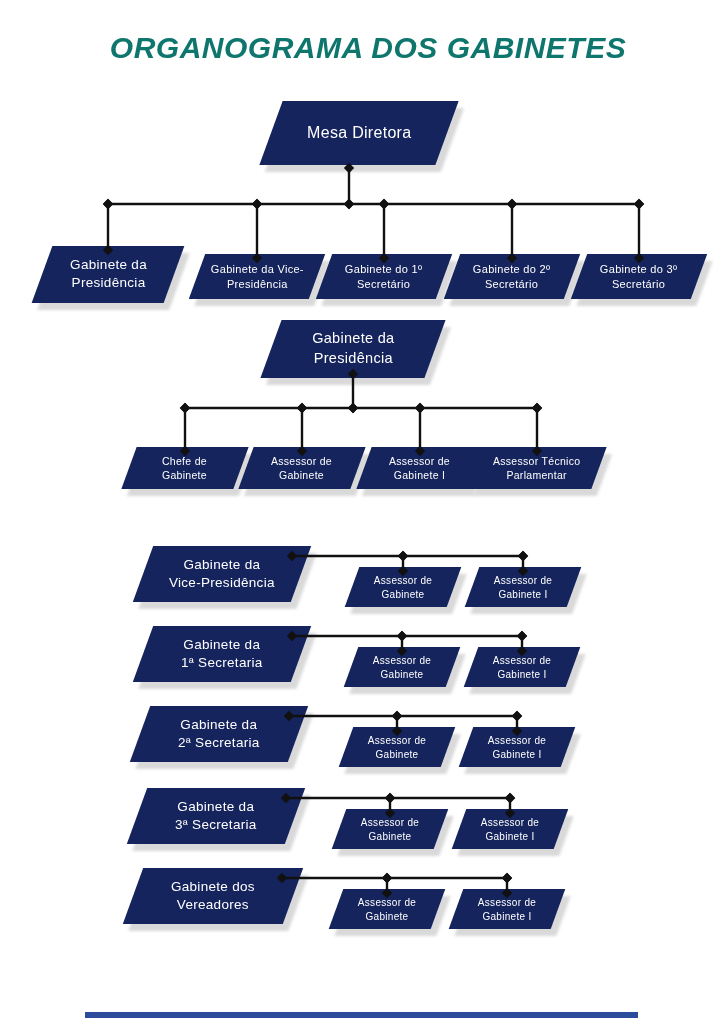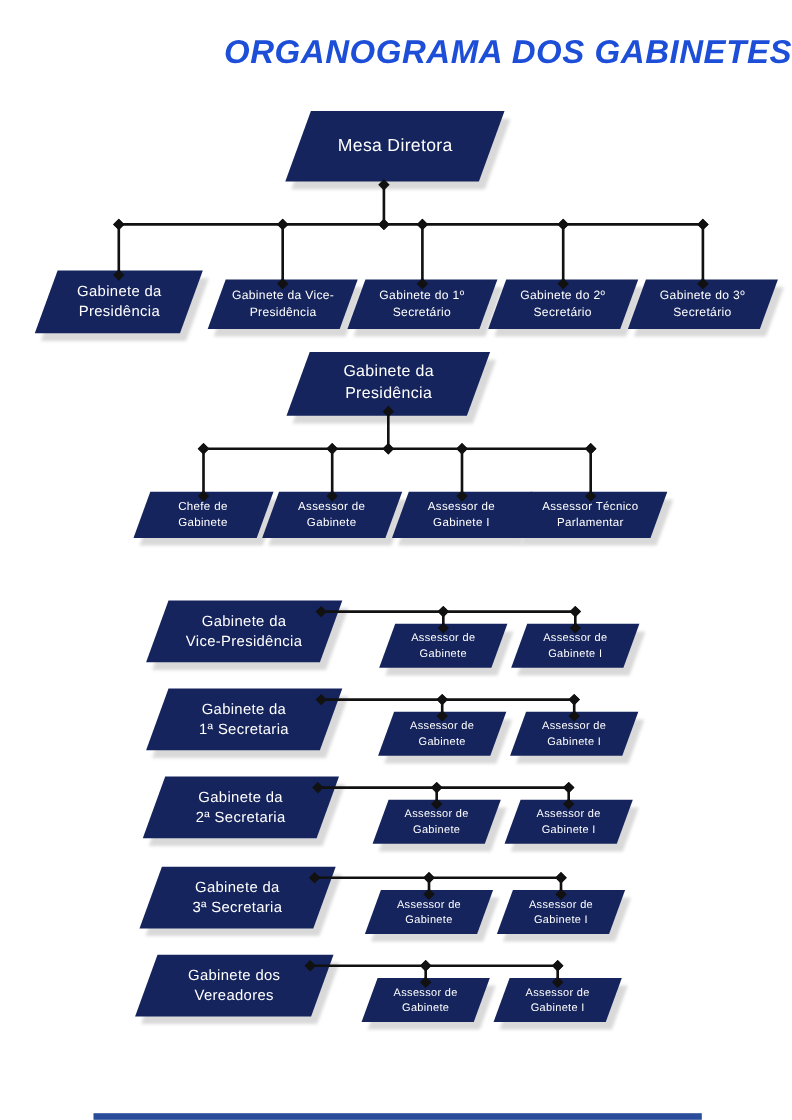--- a/index.html
+++ b/index.html
@@ -1,22 +1,22 @@
 <!DOCTYPE html>
 <html><head>
 <meta charset="utf-8">
 <style>
   html,body{margin:0;padding:0;}
   body{
     width:720px;height:1018px;position:relative;background:#ffffff;
     font-family:"Liberation Sans", sans-serif;overflow:hidden;
   }
   .title{
-    position:absolute;left:0;right:0;top:31px;text-align:right;
-    font-size:30px;font-weight:bold;font-style:italic;color:#1d4ed8;
+    position:absolute;left:0;right:0;top:31px;text-align:center;
+    font-size:30px;font-weight:bold;font-style:italic;color:#0f766e;
     letter-spacing:0.5px;
     margin-left:16px;
   }
   .node{
     position:absolute;background:#15245C;transform:skewX(-20deg);
     box-shadow:8px 7px 3px #D9D9D9;
     display:flex;align-items:center;justify-content:center;
     color:#ffffff;z-index:1;
   }
   .node .label{

